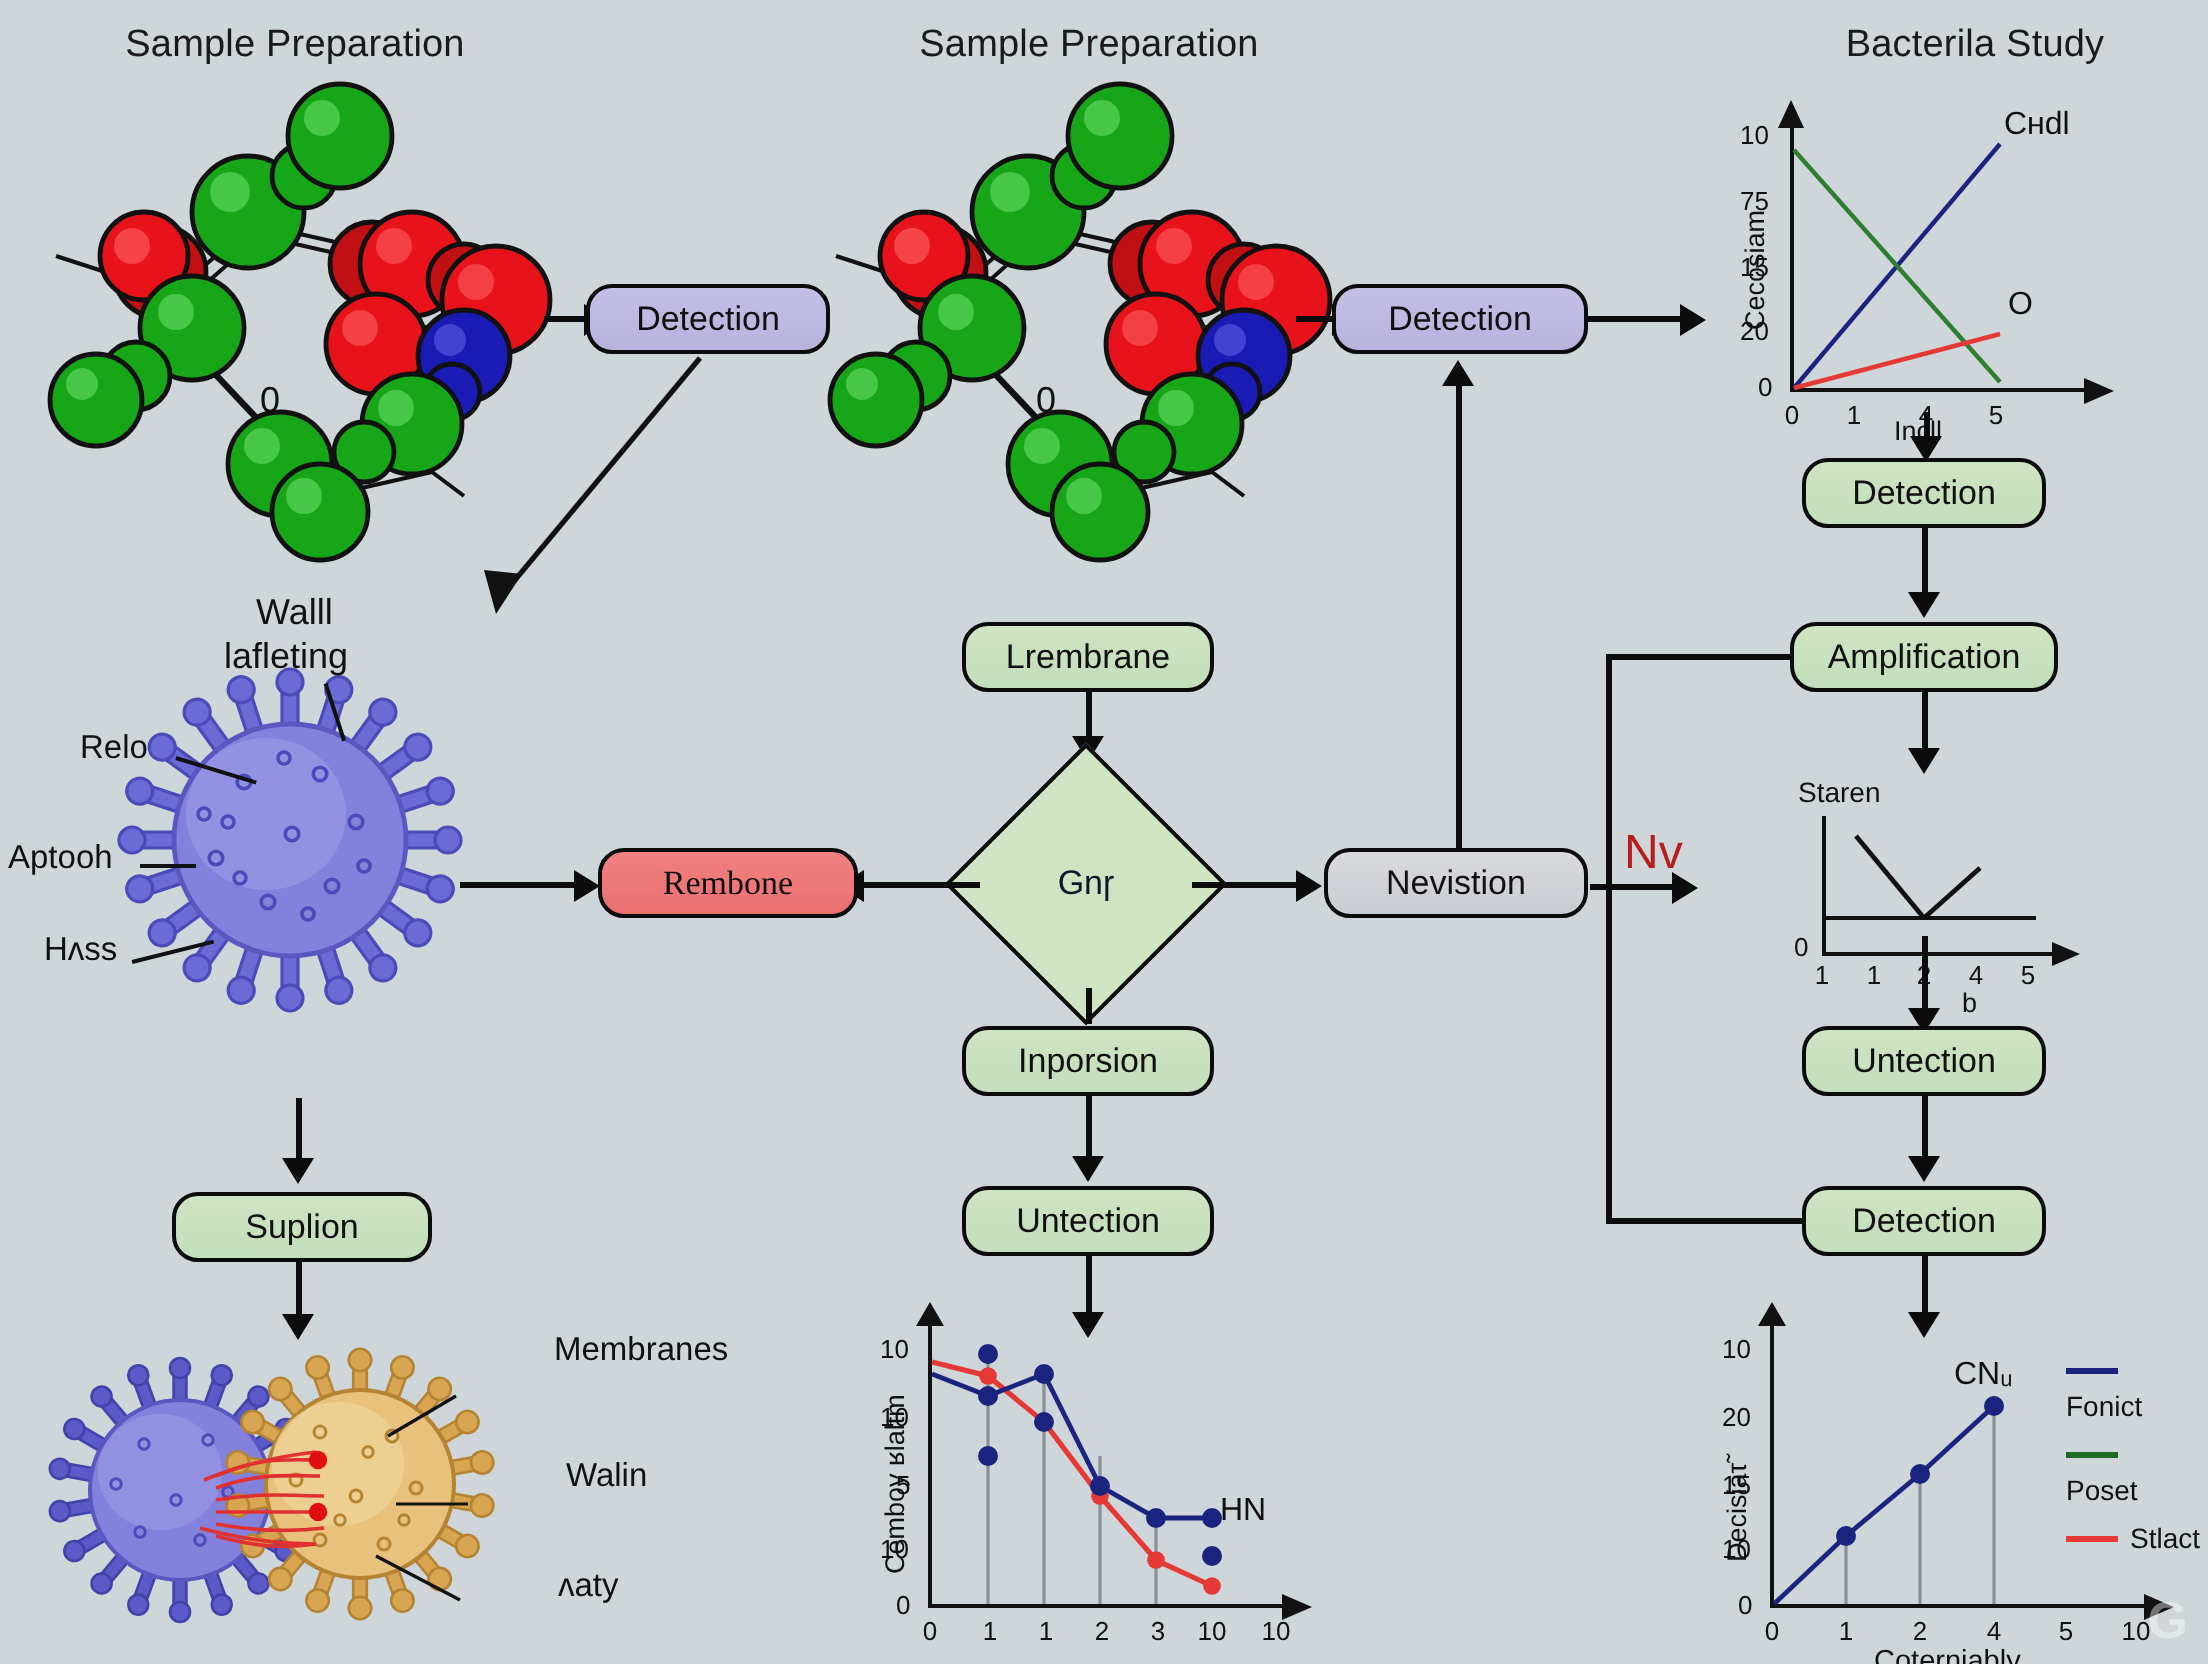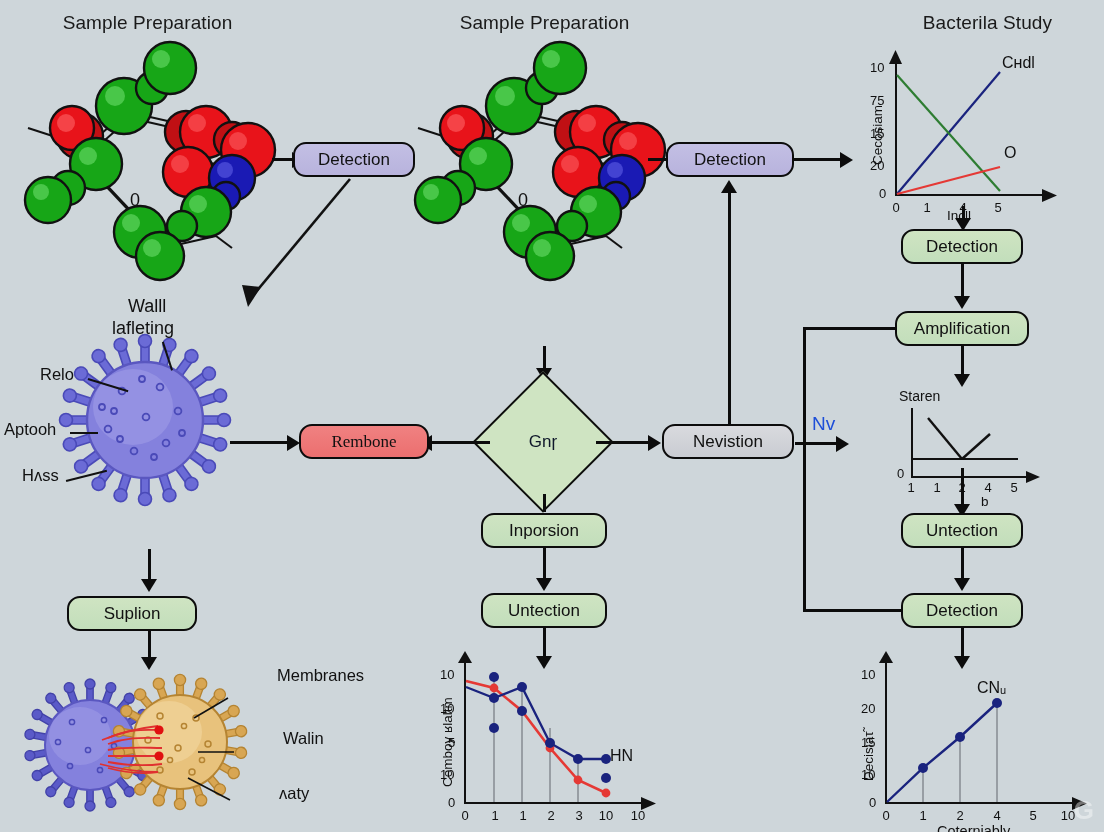--- a/index.html
+++ b/index.html
@@ -47,21 +47,21 @@
   .hl{height:3px;}
   .arrowhead{position:absolute;width:0;height:0;}
   .ah-down{border-left:8px solid transparent;border-right:8px solid transparent;border-top:13px solid #0c0c0c;}
   .ah-up{border-left:8px solid transparent;border-right:8px solid transparent;border-bottom:13px solid #0c0c0c;}
   .ah-right{border-top:8px solid transparent;border-bottom:8px solid transparent;border-left:13px solid #0c0c0c;}
   .ah-left{border-top:8px solid transparent;border-bottom:8px solid transparent;border-right:13px solid #0c0c0c;}
   
   .lead{font-size:16.5px;color:#111;white-space:nowrap;position:absolute;}
   .lead.big{font-size:18px;}
   .leadline{position:absolute;background:#111;height:1.6px;transform-origin:0 50%;}
-  .nv{font-size:19px;position:absolute;color:#1d4ed8;}
+  .nv{font-size:24px;position:absolute;color:#b91c1c;}
   
   .chart{position:absolute;}
   .cax{position:absolute;background:#111;}
   .tick{position:absolute;font-size:13px;color:#111;text-align:center;}
   .ylab{position:absolute;font-size:13px;color:#111;}
   .axtitle{position:absolute;font-size:13.5px;color:#111;white-space:nowrap;}
   .axtitle.rot{transform:rotate(-90deg);transform-origin:0 0;}
   .anno{position:absolute;font-size:16px;color:#111;white-space:nowrap;}
   .legtxt{font-size:14px;color:#111;white-space:nowrap;}
   .legline{display:inline-block;width:26px;height:3px;vertical-align:middle;margin-right:6px;}
@@ -298,20 +298,21 @@
   <div class="arrowhead ah-down" style="left:954px;top:656px;"></div>
 
   <div class="ln hl" style="left:803px;top:327px;width:94px;"></div>
   <div class="ln vl" style="left:803px;top:327px;height:284px;"></div>
   <div class="ln hl" style="left:803px;top:609px;width:98px;"></div>
 
   <div class="ln hl" style="left:795px;top:442px;width:44px;"></div>
   <div class="arrowhead ah-right" style="left:836px;top:436px;"></div>
   <div class="nv" style="left:812px;top:413px;">Nv</div>
 
+  <div class="box green" style="left:481px;top:311px;width:126px;height:35px;">Lrembrane</div>
 
   <div class="ln vl" style="left:543px;top:346px;height:26px;"></div>
   <div class="arrowhead ah-down" style="left:536px;top:368px;"></div>
 
   <div class="diamond" style="left:493px;top:392px;width:100px;height:100px;"></div>
   <div class="diamond-label" style="left:493px;top:392px;width:100px;height:100px;">Gnɼ</div>
 
   <div class="ln hl" style="left:432px;top:441px;width:58px;"></div>
   <div class="arrowhead ah-left" style="left:419px;top:435px;"></div>
 
@@ -455,21 +456,21 @@
   <div class="lead" style="left:22px;top:466px;">Hʌss</div>
   <div class="leadline" style="left:66px;top:480px;width:42px;transform:rotate(-14deg);"></div>
 
   <div class="ln hl" style="left:230px;top:441px;width:60px;"></div>
   <div class="arrowhead ah-right" style="left:287px;top:435px;"></div>
 
 
   <div class="ln vl" style="left:148px;top:549px;height:34px;"></div>
   <div class="arrowhead ah-down" style="left:141px;top:579px;"></div>
 
-  <div class="box green" style="left:67px;top:596px;width:130px;height:35px;">Suplion</div>
+  <div class="box green" style="left:86px;top:596px;width:130px;height:35px;">Suplion</div>
 
   <div class="ln vl" style="left:148px;top:631px;height:30px;"></div>
   <div class="arrowhead ah-down" style="left:141px;top:657px;"></div>
 
   <svg class="abs" style="left:12px;top:660px;" width="280" height="170">
 
     <g fill="#5a5ac8" stroke="#4242a8" stroke-width="1.3">
       <g transform="translate(78,85)">
         <g transform="rotate(0)">
             <rect x="-3.2" y="-62" width="6.4" height="20" rx="3.2"></rect>
@@ -763,16 +764,27 @@
       <polyline points="32,147 68,113 105,82 142,48" fill="none" stroke="#1a237e" stroke-width="2.4"></polyline>
       <g fill="#1a237e">
         <circle cx="68" cy="113" r="5"></circle>
           <circle cx="105" cy="82" r="5"></circle>
         <circle cx="142" cy="48" r="5"></circle>
       </g>
     </svg>
 
     <div class="anno" style="left:122px;top:24px;">CNᵤ</div>
 
+    <div class="abs" style="left:178px;top:22px;">
+      <div style="margin-bottom:6px;">
+        <span class="legline" style="background:#1a237e;"></span><span class="legtxt">Fonict</span>
+      </div>
+      <div style="margin-bottom:6px;">
+        <span class="legline" style="background:#1f6b23;"></span><span class="legtxt">Poset</span>
+      </div>
+      <div>
+        <span class="legline" style="background:#e53935;"></span><span class="legtxt">Stlact</span>
+      </div>
+    </div>
   </div>
 
   <div class="wm">G</div>
 </div>
 
 </body></html>

